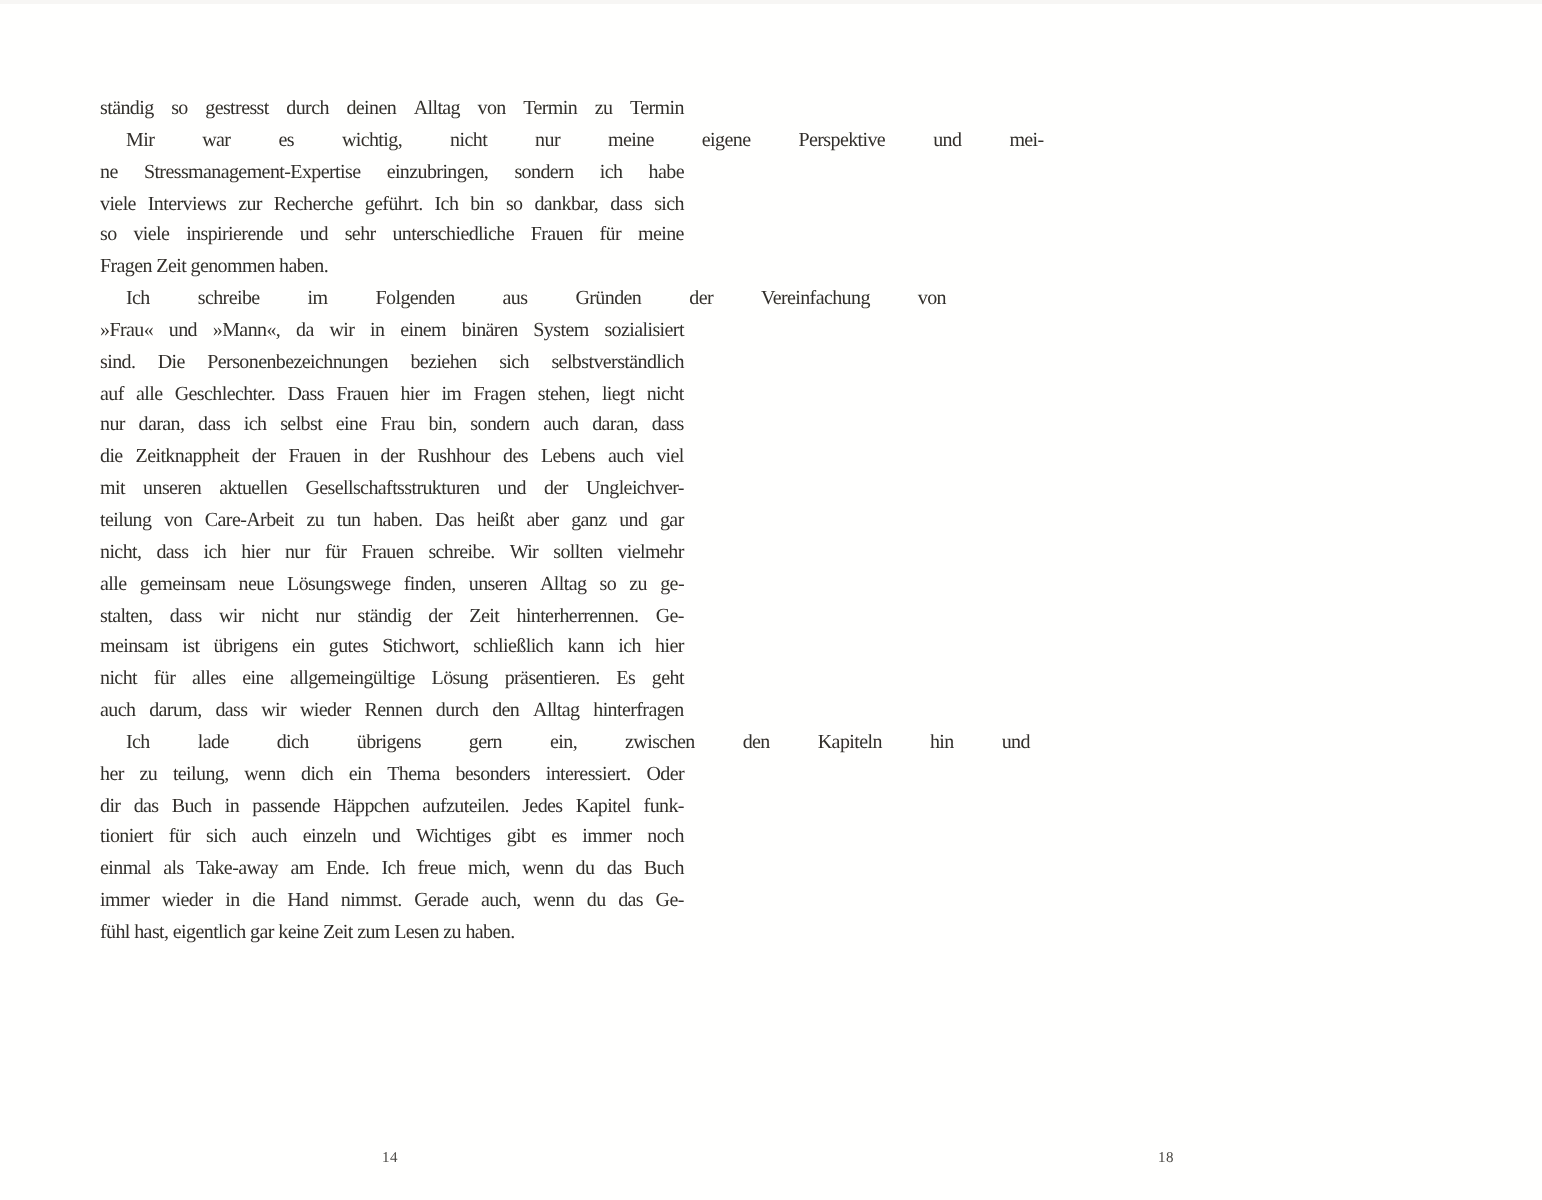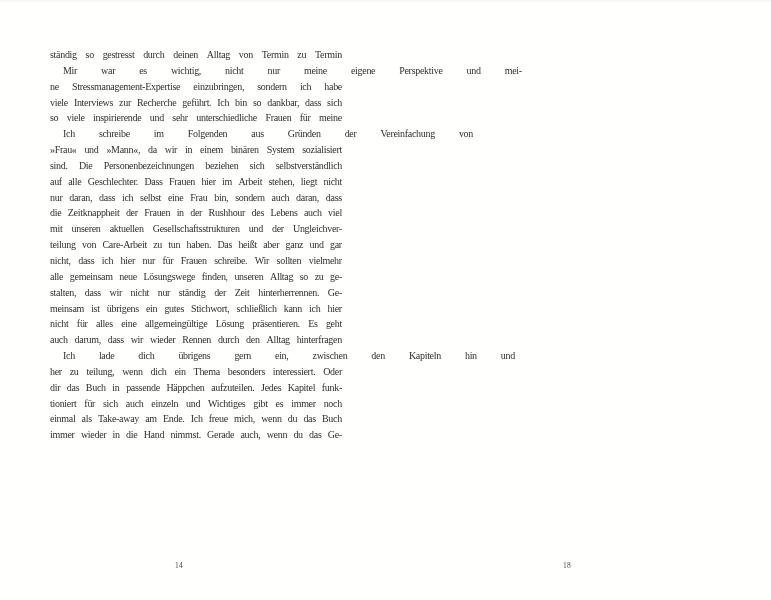--- a/index.html
+++ b/index.html
@@ -49,23 +49,23 @@
   }
   .line.just {
     display: flex;
     justify-content: space-between;
   }
   .line.just span { display: inline-block; }
   .line.indent { padding-left: 13px; gap: 24px; }
 
   .page-number {
     position: absolute;
-    top: 561px;
+    top: 574px;
     width: 40px;
-    text-align: left;
+    text-align: center;
     font-size: 7.5px;
     letter-spacing: 0.2px;
     color: #4a4844;
   }
   .page-number.pn-left  { left: 175px; }  
   .page-number.pn-right { left: 177px; }  
 </style>
 </head>
 <body>
 
@@ -123,20 +123,21 @@
           <span>so</span>
           <span>viele</span>
           <span>inspirierende</span>
           <span>und</span>
           <span>sehr</span>
           <span>unterschiedliche</span>
           <span>Frauen</span>
           <span>für</span>
           <span>meine</span>
         </div>
+        <div class="line">Fragen Zeit genommen haben.</div>
         <div class="line indent just">
           <span>Ich</span>
           <span>schreibe</span>
           <span>im</span>
           <span>Folgenden</span>
           <span>aus</span>
           <span>Gründen</span>
           <span>der</span>
           <span>Vereinfachung</span>
           <span>von</span>
@@ -162,21 +163,21 @@
           <span>selbstverständlich</span>
         </div>
         <div class="line just">
           <span>auf</span>
           <span>alle</span>
           <span>Geschlechter.</span>
           <span>Dass</span>
           <span>Frauen</span>
           <span>hier</span>
           <span>im</span>
-          <span>Arbeit</span>
+          <span>Fragen</span>
           <span>stehen,</span>
           <span>liegt</span>
           <span>nicht</span>
         </div>
         <div class="line just">
           <span>nur</span>
           <span>daran,</span>
           <span>dass</span>
           <span>ich</span>
           <span>selbst</span>
@@ -367,20 +368,21 @@
           <span>die</span>
           <span>Hand</span>
           <span>nimmst.</span>
           <span>Gerade</span>
           <span>auch,</span>
           <span>wenn</span>
           <span>du</span>
           <span>das</span>
           <span>Ge-</span>
         </div>
+        <div class="line">fühl hast, eigentlich gar keine Zeit zum Lesen zu haben.</div>
       </div>
     <div class="page-number pn-left">14</div>
   </div>
 
   <div class="page page-right">
     <div class="page-number pn-right">18</div>
   </div>
 
 </div>
 

